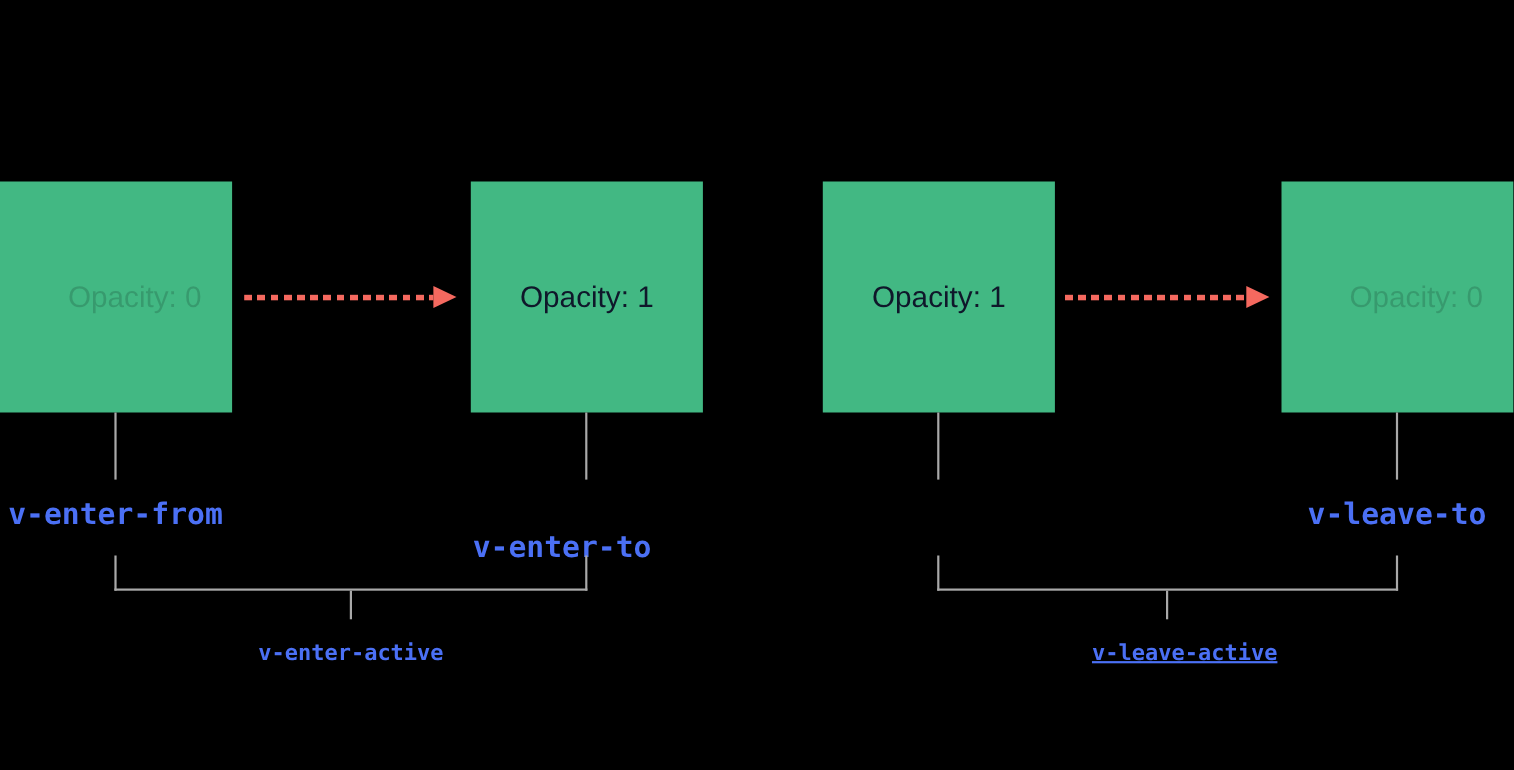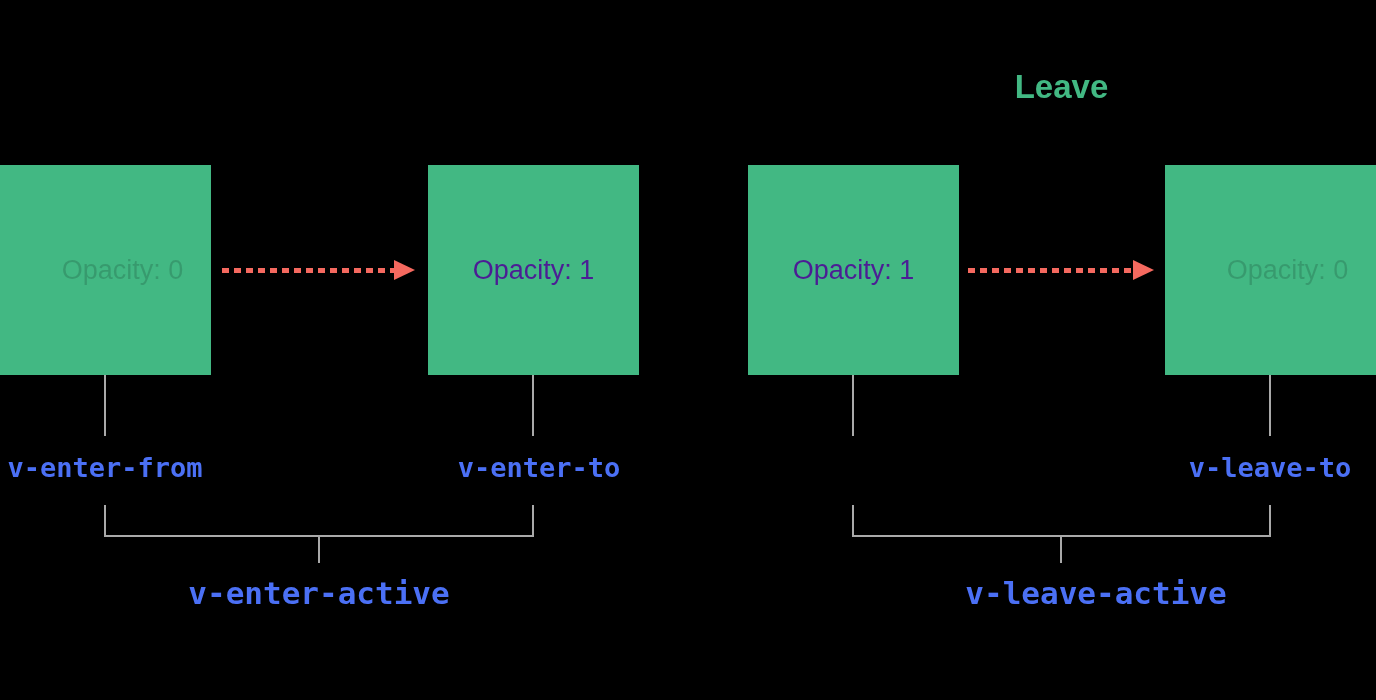--- a/index.html
+++ b/index.html
@@ -35,21 +35,21 @@
     top: 165px;
     width: 211px;
     height: 210px;
     background: #42b883;
     display: flex;
     align-items: center;
     justify-content: center;
   }
   .box span {
     font-size: 27px;
-    color: #4c1d95;
+    color: #0f172a;
     white-space: nowrap;
   }
   .box.muted span { color: rgba(0, 0, 0, 0.16); margin-left: 34px; }
   .pos-b1 { left: 0; }
   .pos-b2 { left: 428px; }
   .pos-b3 { left: 748px; }
   .pos-b4 { left: 1165px; }
 
   
   .arrow {
@@ -93,21 +93,21 @@
     line-height: 34px;
     font-family: "DejaVu Sans Mono", monospace;
     font-weight: bold;
     font-size: 27px;
     color: #4b70f5;
     text-align: center;
     width: 300px;
     white-space: nowrap;
   }
   .pos-l1 { left: -45px; }
-  .pos-l2 { left: 389px; }
+  .pos-l2 { left: 361px; margin-top: 30px; }
   .pos-l3 { left: 703px; }
   .pos-l4 { left: 1120px; }
 
   
   .bracket {
     position: absolute;
     top: 505px;
     height: 32px;
     box-sizing: border-box;
     border-left: 2px solid #a9a9a9;
@@ -127,28 +127,28 @@
   .pos-m1 { left: 318px; }
   .pos-m2 { left: 1060px; }
 
   .active-label {
     position: absolute;
     top: 576px;
     height: 34px;
     line-height: 34px;
     font-family: "DejaVu Sans Mono", monospace;
     font-weight: bold;
-    font-size: 31px;
+    font-size: 20px;
     color: #4b70f5;
     text-align: center;
     width: 340px;
     white-space: nowrap;
   }
   .pos-v1 { left: 149px; }
-  .pos-v2 { left: 926px; }
+  .pos-v2 { left: 907px; text-decoration: underline; }
 </style>
 </head>
 <body>
 
 <div class="stage">
 
 
   <div class="box pos-b1 muted">
     <span>Opacity: 0</span>
   </div>
@@ -163,21 +163,20 @@
   <div class="stub pos-s2"></div>
 
   <div class="class-label pos-l1">v-enter-from</div>
   <div class="class-label pos-l2">v-enter-to</div>
 
   <div class="bracket pos-k1"></div>
   <div class="stem pos-m1"></div>
 
   <div class="active-label pos-v1">v-enter-active</div>
 
-  <div class="title leave">Leave</div>
 
   <div class="box pos-b3">
     <span>Opacity: 1</span>
   </div>
 
   <div class="arrow pos-a2"></div>
 
   <div class="box pos-b4 muted">
     <span>Opacity: 0</span>
   </div>

